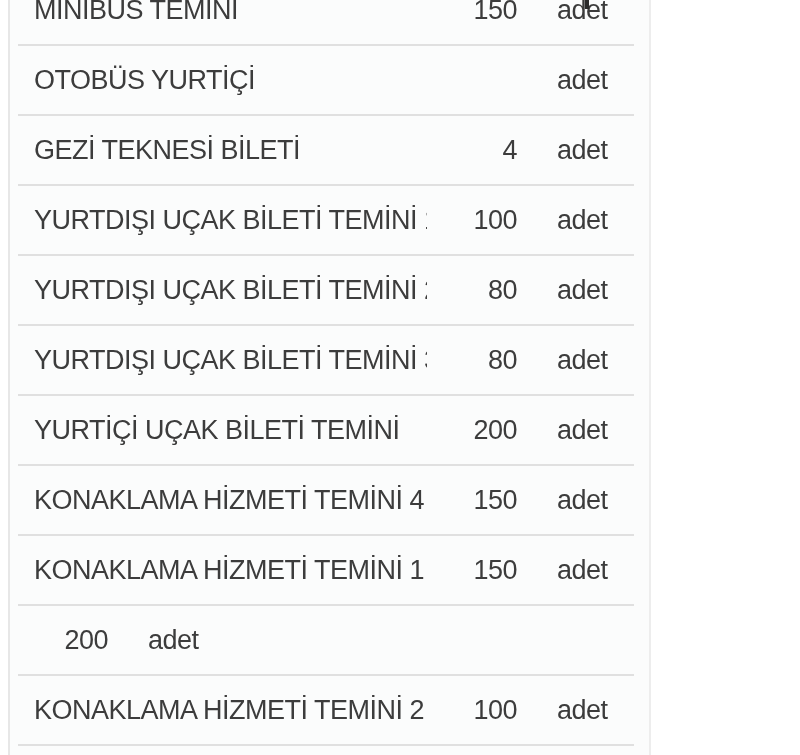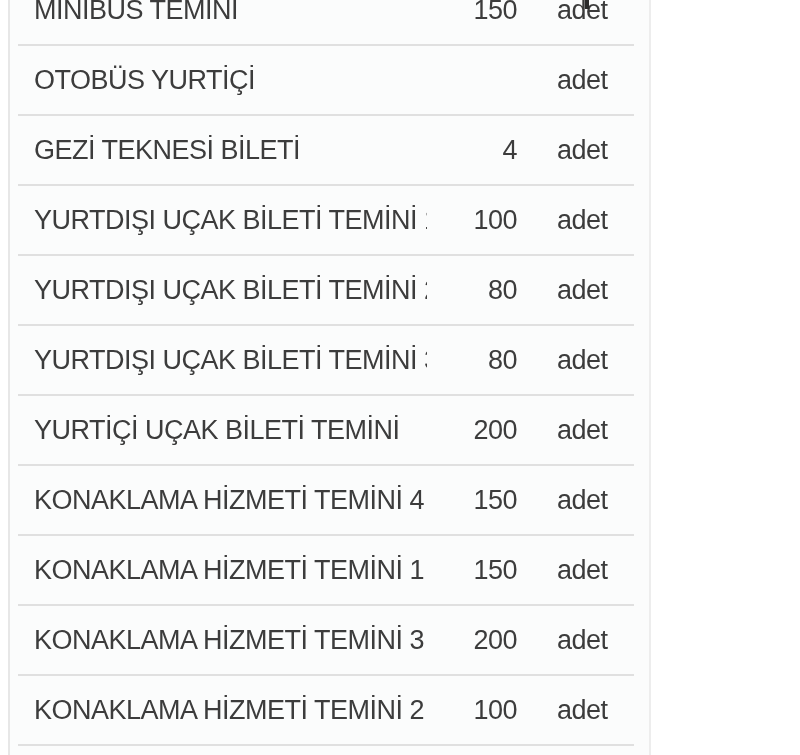--- a/index.html
+++ b/index.html
@@ -118,21 +118,20 @@
     <div class="cell unit">adet</div>
   </div>
 
   <div class="row">
     <div class="cell name">KONAKLAMA HİZMETİ TEMİNİ 1</div>
     <div class="cell qty">150</div>
     <div class="cell unit">adet</div>
   </div>
 
   <div class="row">
-    <div class="cell name">KONAKLAMA HİZMETİ TEMİNİ 3</div>
     <div class="cell qty">200</div>
     <div class="cell unit">adet</div>
   </div>
 
   <div class="row">
     <div class="cell name">KONAKLAMA HİZMETİ TEMİNİ 2</div>
     <div class="cell qty">100</div>
     <div class="cell unit">adet</div>
   </div>
 </div>

